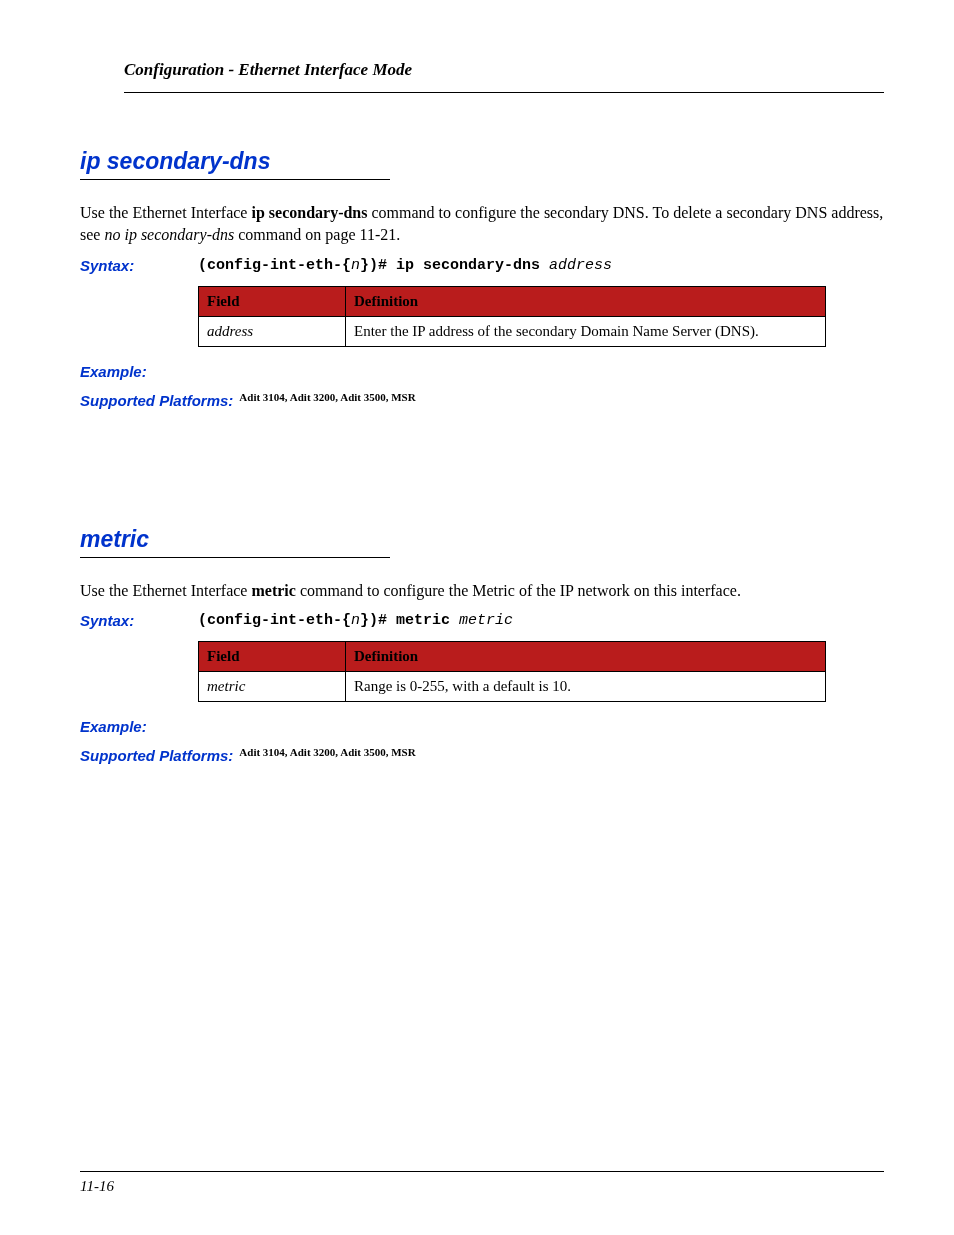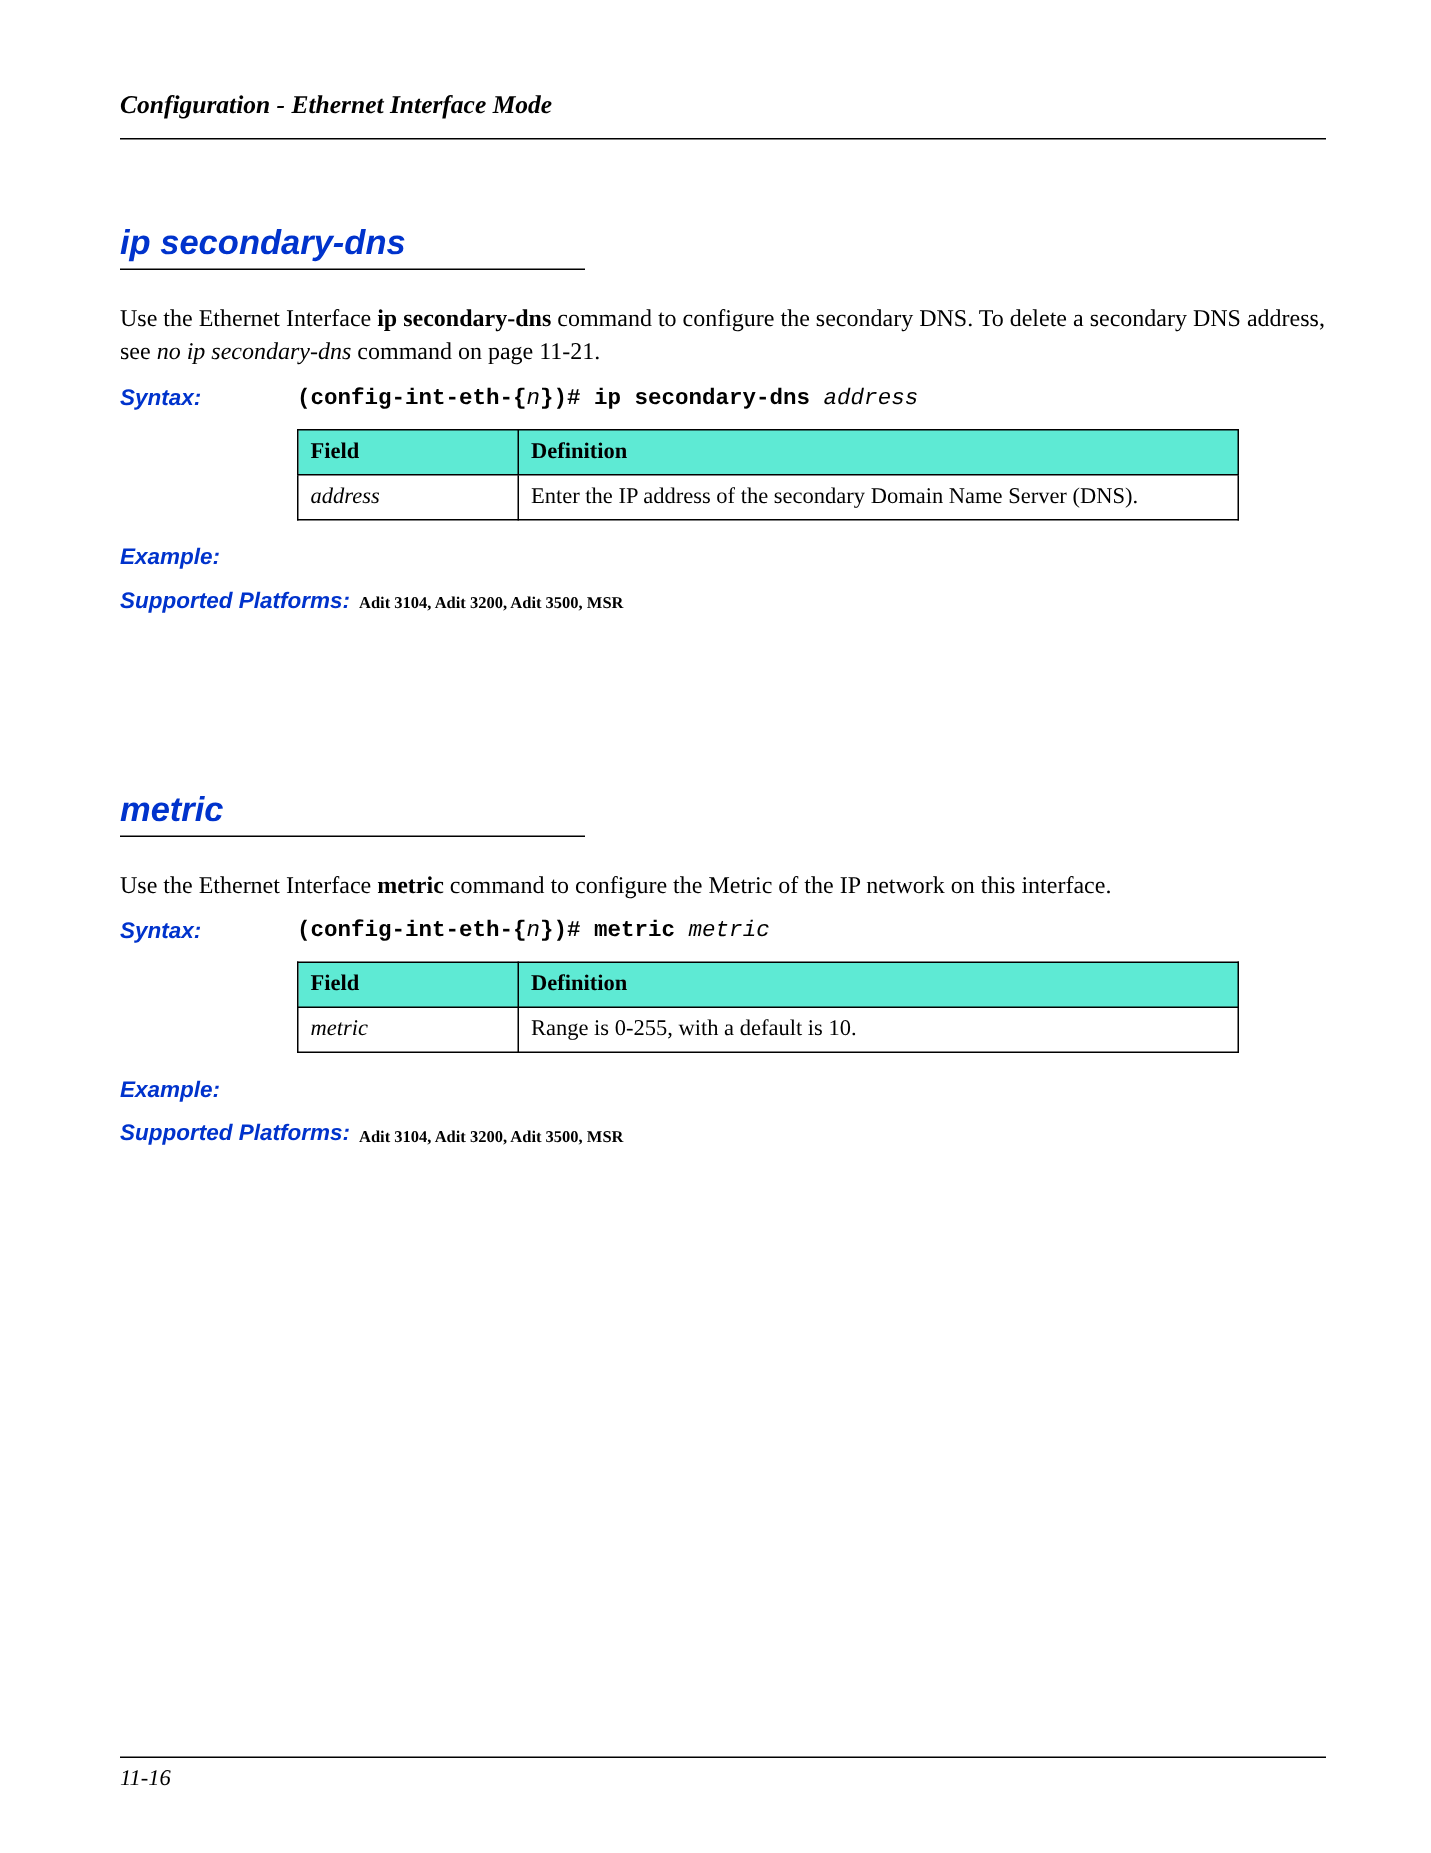--- a/index.html
+++ b/index.html
@@ -20,20 +20,21 @@
     display: flex;
     flex-direction: column;
   }
   .running-header {
     font-family: "Times New Roman", Times, serif;
     font-weight: bold;
     font-style: italic;
     font-size: 17px;
     padding-bottom: 12px;
     border-bottom: 1.5px solid #000;
+    margin-left: 44px;
   }
   .section {
     margin-top: 55px;
   }
   .section-title {
     font-family: Arial, Helvetica, sans-serif;
     font-weight: bold;
     font-style: italic;
     font-size: 23px;
     color: #0033cc;
@@ -44,21 +45,21 @@
   .section-body {
     margin-top: 22px;
     font-size: 16px;
     line-height: 1.4;
   }
   .intro {
     margin: 0 0 8px 0;
   }
   .row {
     display: flex;
-    align-items: flex-end;
+    align-items: flex-start;
     margin-top: 8px;
   }
   .label {
     font-family: Arial, Helvetica, sans-serif;
     font-weight: bold;
     font-style: italic;
     color: #0033cc;
     font-size: 15px;
     width: 118px;
     flex-shrink: 0;
@@ -73,21 +74,21 @@
     font-style: italic;
     font-weight: normal;
   }
   .field-table {
     border-collapse: collapse;
     margin-left: 118px;
     margin-top: 10px;
     width: 628px;
   }
   .field-table th {
-    background: #5eead4;
+    background: #b91c1c;
     font-family: "Times New Roman", Times, serif;
     font-weight: bold;
     font-size: 15px;
     text-align: left;
     padding: 4px 8px;
     border: 1px solid #000;
   }
   .field-table td {
     font-family: "Times New Roman", Times, serif;
     font-size: 15px;

